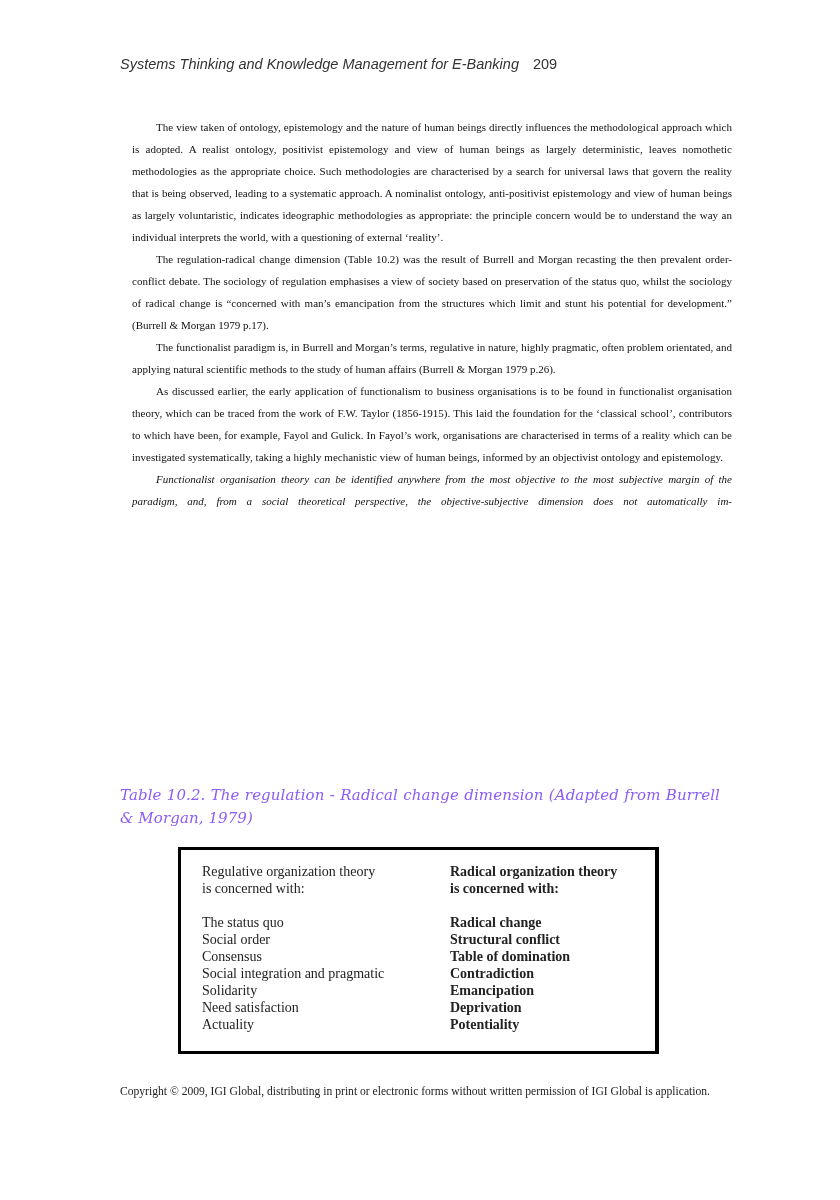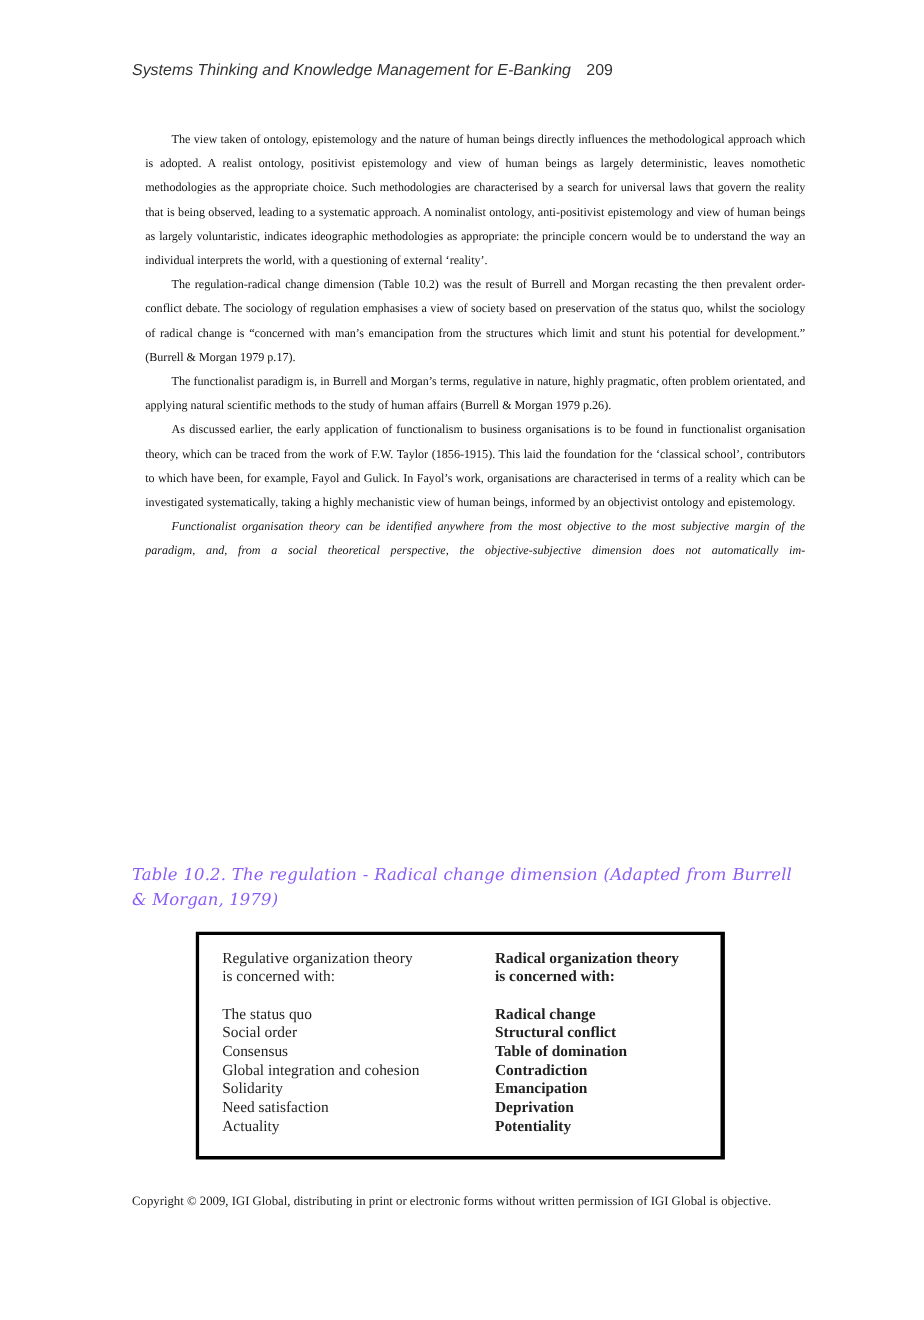--- a/index.html
+++ b/index.html
@@ -56,33 +56,33 @@
 
 <div class="table-box">
   <div class="col left">
     <div class="head">
       <span class="item">Regulative organization theory</span>
       <span class="item">is concerned with:</span>
     </div>
     <span class="item">The status quo</span>
     <span class="item">Social order</span>
     <span class="item">Consensus</span>
-    <span class="item">Global integration and cohesion</span>
+    <span class="item">Social integration and pragmatic</span>
     <span class="item">Solidarity</span>
     <span class="item">Need satisfaction</span>
     <span class="item">Actuality</span>
   </div>
   <div class="col right">
     <div class="head">
       <span class="item">Radical organization theory</span>
       <span class="item">is concerned with:</span>
     </div>
     <span class="item">Radical change</span>
     <span class="item">Structural conflict</span>
     <span class="item">Table of domination</span>
     <span class="item">Contradiction</span>
     <span class="item">Emancipation</span>
     <span class="item">Deprivation</span>
     <span class="item">Potentiality</span>
   </div>
 </div>
 
-<div class="copyright">Copyright © 2009, IGI Global, distributing in print or electronic forms without written permission of IGI Global is objective.</div>
+<div class="copyright">Copyright © 2009, IGI Global, distributing in print or electronic forms without written permission of IGI Global is application.</div>
 
 </body></html>

